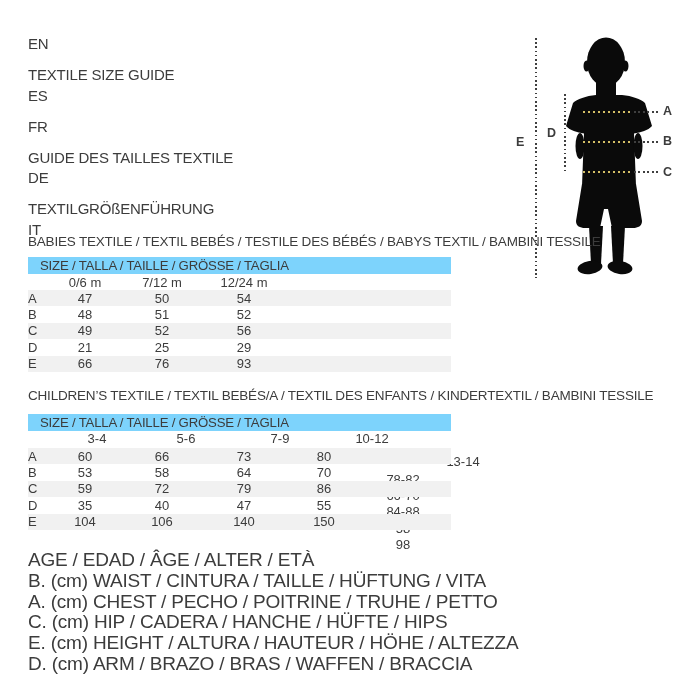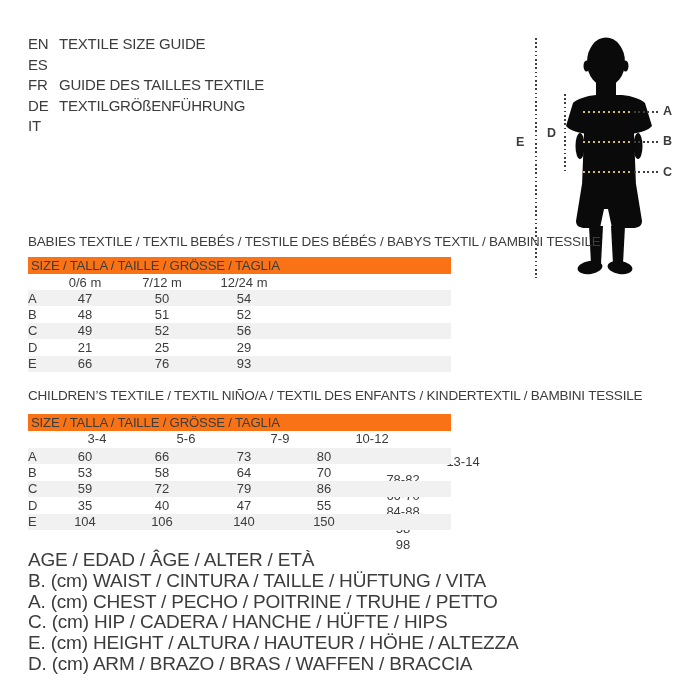--- a/index.html
+++ b/index.html
@@ -5,29 +5,29 @@
   html,body{margin:0;padding:0;}
   body{
     width:700px;height:700px;position:relative;background:#ffffff;
     font-family:"Liberation Sans","DejaVu Sans",sans-serif;
     color:#3c3c3c;overflow:hidden;
   }
   .abs{position:absolute;}
 
   
   .lang-block{left:28px;top:34px;font-size:15px;line-height:20.6px;letter-spacing:-0.2px;}
-  .lang-row{display:flex;}
+  .lang-row{display:flex;flex-direction:column;}
   .lang-code{width:31px;flex:0 0 31px;}
 
   
   .sec-title{left:28px;font-size:13.5px;letter-spacing:-0.2px;white-space:nowrap;text-align:center;}
 
   
-  .size-bar{left:28px;width:423px;height:17px;background:#f97316;
-    font-size:13.2px;line-height:17px;padding-left:3px;box-sizing:border-box;
+  .size-bar{left:28px;width:423px;height:17px;background:#7dd3fc;
+    font-size:13.2px;line-height:17px;padding-left:12px;box-sizing:border-box;
     letter-spacing:-0.2px;}
 
   
   .t-row{left:28px;width:423px;height:16px;display:flex;align-items:center;
     font-size:13px;}
   .t-row.stripe{background:#f1f1f1;}
   .t-row .c0{width:20px;flex:0 0 20px;text-align:left;}
   .t-row .c1{width:74px;flex:0 0 74px;text-align:center;}
   .t-row .c2{width:80px;flex:0 0 80px;text-align:center;}
   .t-row .c3{width:84px;flex:0 0 84px;text-align:center;}
@@ -136,21 +136,21 @@
   <span class="c2">25</span>
   <span class="c3">29</span>
 </div>
 <div class="abs t-row stripe" style="top:355.6px;">
   <span class="c0">E</span>
   <span class="c1">66</span>
   <span class="c2">76</span>
   <span class="c3">93</span>
 </div>
 
-<div class="abs sec-title" style="top:388px;">CHILDREN’S TEXTILE / TEXTIL NIÑO/A / TEXTIL DES ENFANTS / KINDERTEXTIL / BAMBINI TESSILE</div>
+<div class="abs sec-title" style="top:388px;">CHILDREN’S TEXTILE / TEXTIL BEBÉS/A / TEXTIL DES ENFANTS / KINDERTEXTIL / BAMBINI TESSILE</div>
 <div class="abs size-bar" style="top:414px;">SIZE / TALLA / TAILLE / GRÖSSE / TAGLIA</div>
 
 <div class="abs t-row" style="top:430px;gap:12px;">
   <span class="c0"></span>
   <span class="c1">3-4</span>
   <span class="c2">5-6</span>
   <span class="c3">7-9</span>
   <span class="c4">10-12</span>
   <span class="c5">13-14</span>
 </div>

